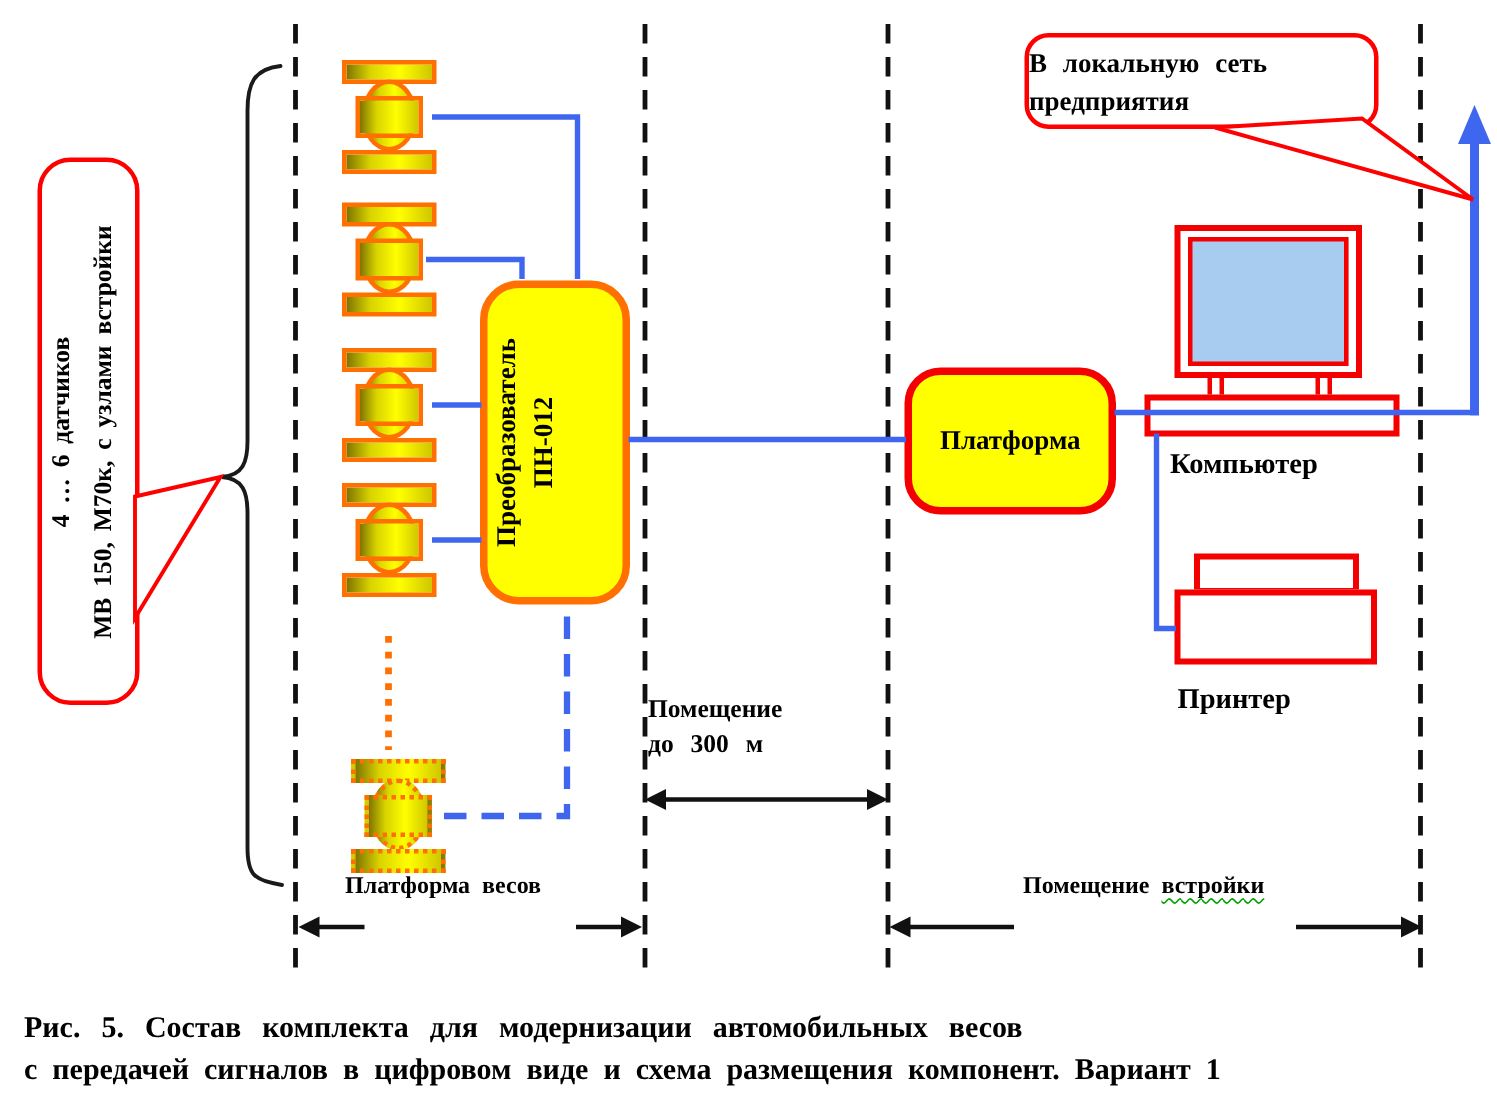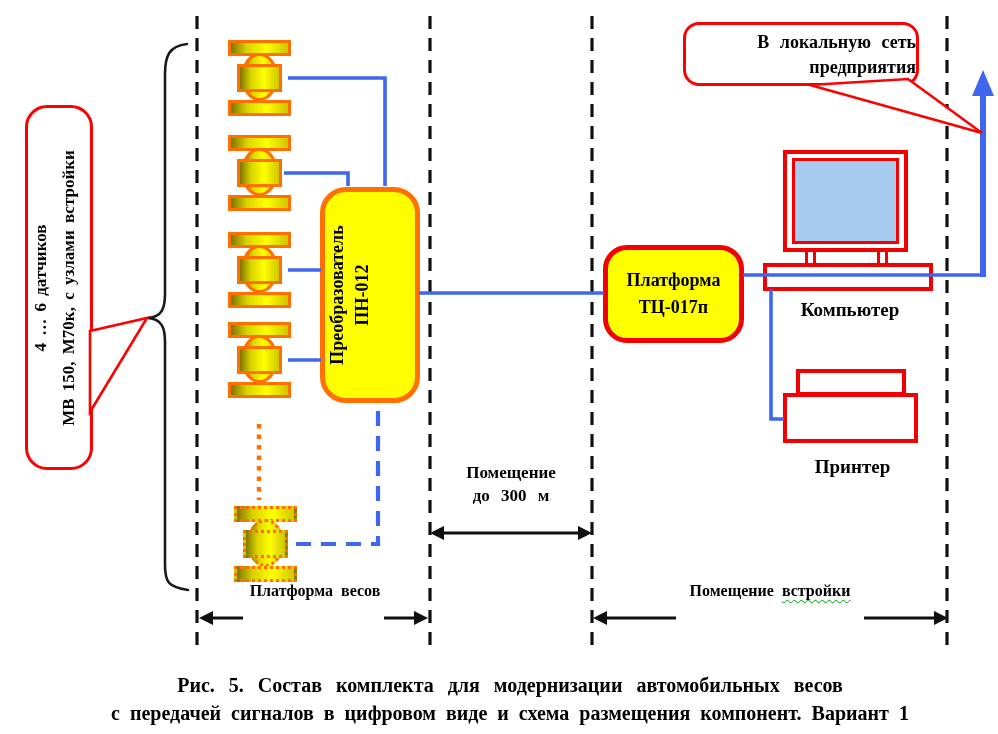--- a/index.html
+++ b/index.html
@@ -32,27 +32,27 @@
   
   .red-box{position:absolute;border:4px solid #f40000;background:#ffffff;box-sizing:border-box;}
   .screen{position:absolute;left:792px;top:158px;width:107px;height:86px;border:3px solid #f40000;
     background:#a8cbf0;box-sizing:border-box;}
   .leg{position:absolute;top:250px;width:11px;height:15px;border-left:3px solid #f40000;
     border-right:3px solid #f40000;box-sizing:border-box;}
 
   
   .callout{position:absolute;background:#ffffff;border:3px solid #ff0000;box-sizing:border-box;}
   .net-callout{left:683px;top:22px;width:236px;height:64px;border-radius:16px;}
-  .net-text{position:absolute;left:0;top:5px;width:100%;text-align:right;font-size:18px;
+  .net-text{position:absolute;left:0;top:5px;width:100%;text-align:left;font-size:18px;
     line-height:25px;word-spacing:6px;font-family:Liberation Serif, serif;}
   .left-callout{left:25px;top:105px;width:68px;height:365px;border-radius:22px;}
   .left-callout .rot-wrap{width:360px;height:64px;font-size:17px;line-height:28px;word-spacing:3px;}
 
   
-  .lbl{position:absolute;text-align:center;}
+  .lbl{position:absolute;}
   .distance-lbl{left:432px;top:461px;width:158px;font-size:17px;line-height:23px;}
   .distance-lbl .wide{word-spacing:7px;}
   .zone-lbl{font-size:16px;top:582px;word-spacing:4px;}
   .squiggle{text-decoration:underline wavy #00a000;text-decoration-thickness:1px;text-underline-offset:3px;}
   .dev-lbl{font-size:19px;}
   .caption{left:0;top:671px;width:988px;font-size:20px;line-height:28px;padding-left:16px;}
   .caption .l1{word-spacing:9px;}
   .caption .l2{word-spacing:5px;}
 </style>
 </head>
@@ -94,21 +94,20 @@
   <div class="conv-box">
     <div class="rot-wrap">
       <div>Преобразователь</div>
       <div>ПН-012</div>
     </div>
   </div>
 
   <div class="term-box">
     <div class="term-text">
       <div>Платформа</div>
-      <div>ТЦ-017п</div>
     </div>
   </div>
 
   <div class="red-box" style="left:783px;top:150px;width:125px;height:102px;"></div>
   <div class="screen"></div>
   <div class="leg" style="left:805px;"></div>
   <div class="leg" style="left:877px;"></div>
   <div class="red-box" style="left:763px;top:263px;width:170px;height:28px;"></div>
   <div class="lbl dev-lbl" style="left:780px;top:299px;width:140px;">Компьютер</div>
 

